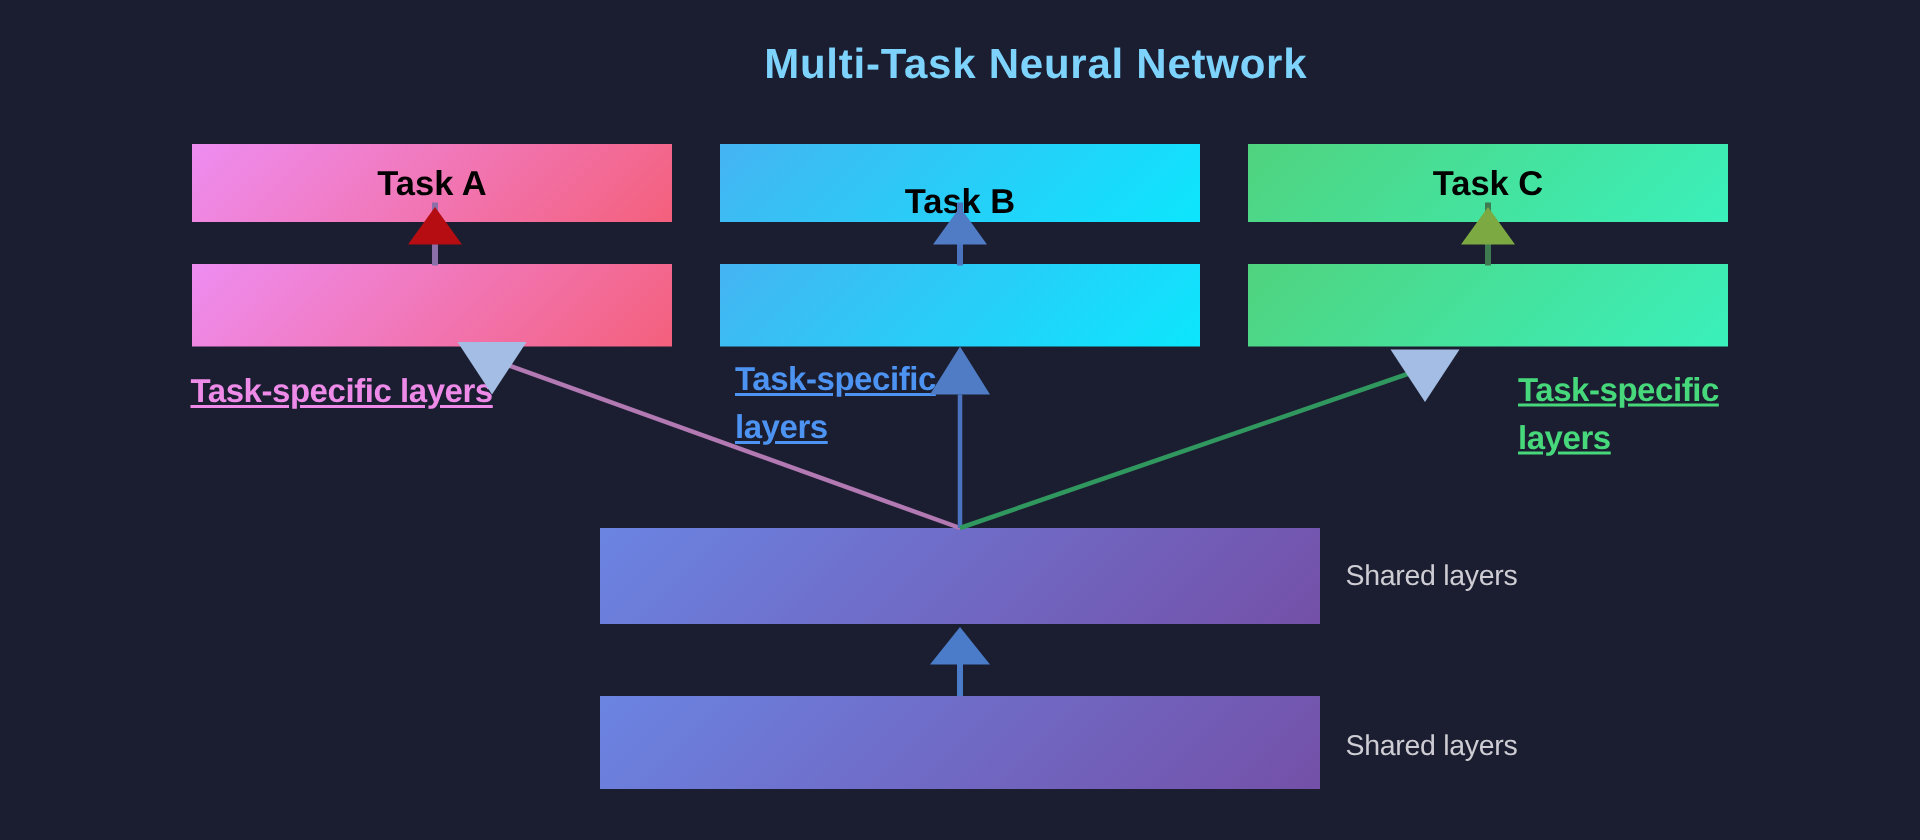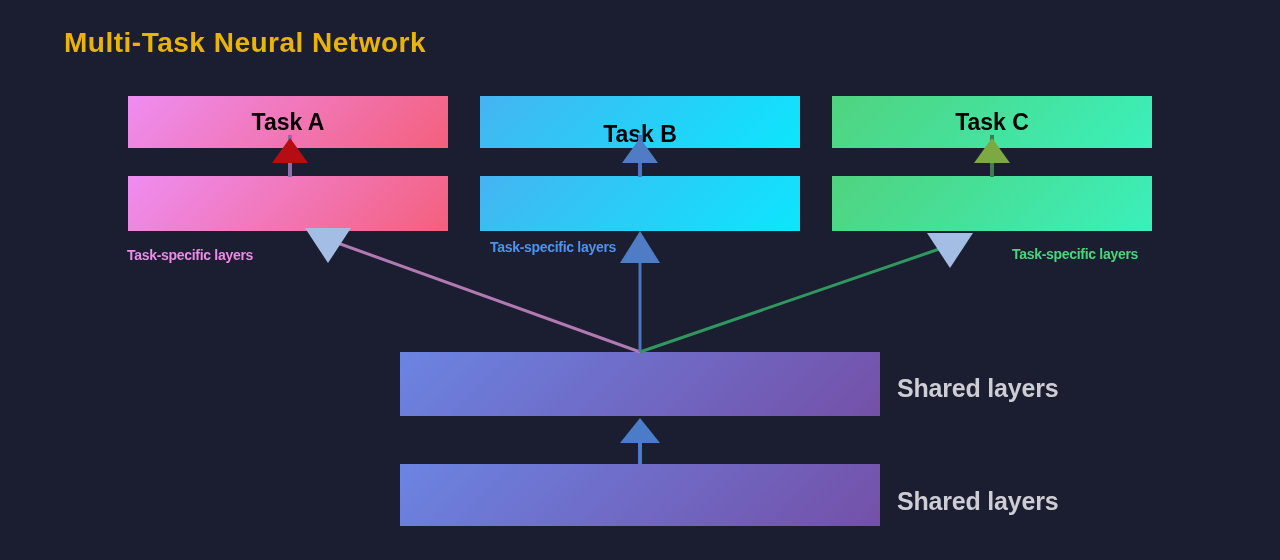--- a/index.html
+++ b/index.html
@@ -8,23 +8,23 @@
     width: 1280px;
     height: 560px;
     background: #1b1e31;
     font-family: "Liberation Sans", sans-serif;
     overflow: hidden;
   }
   .title {
     position: absolute;
     left: 0; right: 0;
     top: 27px;
-    text-align: left;
-    padding-left: 64px;
-    color: #eab308;
+    text-align: center;
+    padding-left: 101px;
+    color: #7dd3fc;
     font-size: 28px;
     font-weight: bold;
     letter-spacing: 0.5px;
     margin: 0;
   }
   .box {
     position: absolute;
     box-sizing: border-box;
   }
   .header-box {
@@ -47,33 +47,34 @@
   .col-b { left: 480px; }
   .col-c { left: 832px; }
   .shared-box {
     left: 400px;
     width: 480px;
   }
   .shared-1 { top: 352px; height: 64px; }
   .shared-2 { top: 464px; height: 62px; }
   .layer-label {
     position: absolute;
-    font-size: 14px;
+    font-size: 22px;
     font-weight: bold;
     letter-spacing: -0.3px;
     line-height: 1.45;
+    text-decoration: underline;
   }
   .label-a { left: 127px; top: 245px; width: 220px; }
   .label-b { left: 490px; top: 237px; width: 135px; }
   .label-c { left: 1012px; top: 244px; width: 135px; }
   .shared-label {
     position: absolute;
     left: 897px;
-    font-size: 25px;
-    font-weight: bold;
+    font-size: 19px;
+    font-weight: normal;
     letter-spacing: -0.2px;
   }
   .shared-label-1 { top: 374px; }
   .shared-label-2 { top: 487px; }
   .overlay {
     position: absolute;
     left: 0; top: 0;
     width: 1280px;
     height: 560px;
     pointer-events: none;

